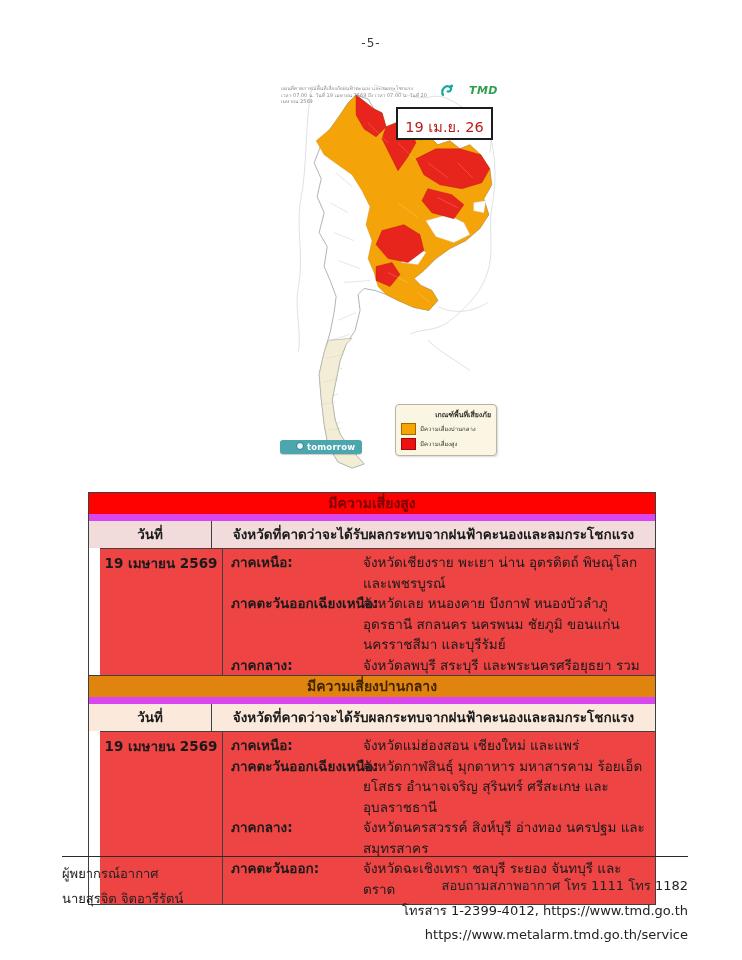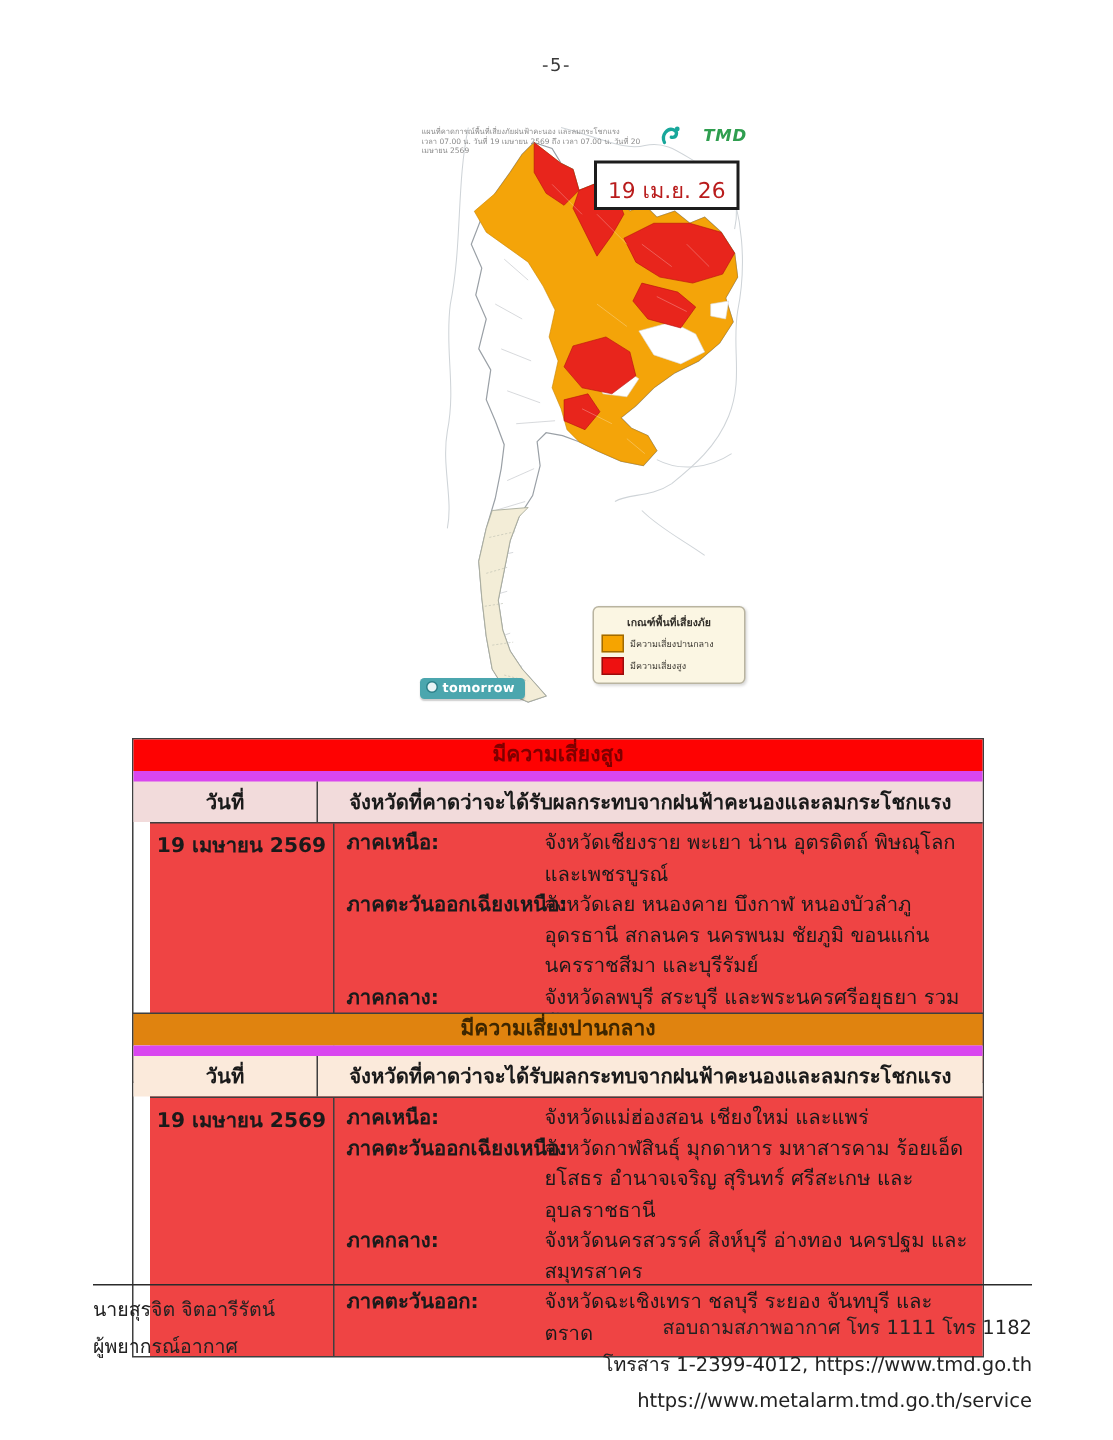--- a/index.html
+++ b/index.html
@@ -18,28 +18,28 @@
   .map-title{position:absolute;left:3px;top:2px;width:160px;font-size:5px;
     line-height:6.5px;color:#8a8a8a;}
   .map-logos{position:absolute;right:2px;top:0;display:flex;align-items:center;gap:14px;}
   .tmd-text{font-size:11px;font-weight:bold;font-style:italic;color:#2f9e4f;letter-spacing:.5px;}
   .date-box{position:absolute;left:118px;top:24px;width:93px;height:29px;background:#fff;
     border:2px solid #1c1c1c;display:flex;align-items:flex-end;justify-content:center;
     font-size:14.5px;color:#b91c1c;}
   .legend-box{position:absolute;right:3px;bottom:14px;width:102px;background:#fbf6e3;
     border:1px solid #b9b4a0;border-radius:4px;box-shadow:1px 1px 2px rgba(0,0,0,.15);
     padding:4px 5px 5px 5px;box-sizing:border-box;}
-  .legend-title{font-size:7px;font-weight:bold;color:#33302a;text-align:center;margin-bottom:3px;}
+  .legend-title{font-size:7px;font-weight:bold;color:#33302a;text-align:right;margin-bottom:3px;}
   .legend-item{display:flex;align-items:center;gap:4px;margin-top:3px;}
   .legend-swatch{width:13px;height:10px;border:1px solid rgba(0,0,0,.35);flex:0 0 auto;}
   .legend-swatch.orange{background:#f6a400;}
   .legend-swatch.red{background:#ee1111;}
   .legend-label{font-size:6px;color:#33302a;}
-  .tomorrow-badge{position:absolute;left:2px;bottom:4px;background:#4ba6ae;border-radius:3px;
-    display:flex;align-items:flex-start;gap:3px;padding:2px 7px 2px 4px;box-shadow:0 1px 1px rgba(0,0,0,.2);}
+  .tomorrow-badge{position:absolute;left:2px;bottom:16px;background:#4ba6ae;border-radius:3px;
+    display:flex;align-items:flex-start;gap:3px;padding:2px 7px 2px 16px;box-shadow:0 1px 1px rgba(0,0,0,.2);}
   .tomorrow-dot{width:8px;height:8px;border-radius:50%;background:#e8f4f6;border:1.5px solid #2a7f88;box-sizing:border-box;}
   .tomorrow-text{font-size:8.5px;color:#ffffff;font-weight:bold;letter-spacing:.2px;}
 
   
   .risk-table{position:absolute;left:88px;width:568px;border:1.2px solid #3f3f3f;box-sizing:border-box;}
   .risk-table.high{top:492px;}
   .risk-table.moderate{top:675px;}
   .band{height:21px;line-height:21px;text-align:center;font-weight:bold;font-size:14px;}
   .band.red{background:#fe0202;color:#7e0000;}
   .band.orange{background:#e0830f;color:#3e2600;}
@@ -201,20 +201,20 @@
       <div class="region-row">
         <div class="region-label">ภาคตะวันออก:</div>
         <div class="province-text">จังหวัดฉะเชิงเทรา ชลบุรี ระยอง จันทบุรี และตราด</div>
       </div>
     </div>
   </div>
 </div>
 
 <div class="footer-rule"></div>
 <div class="footer-left">
+  <div>ผู้พยากรณ์อากาศ</div>
   <div>นายสุรจิต จิตอารีรัตน์</div>
-  <div>ผู้พยากรณ์อากาศ</div>
 </div>
 <div class="footer-right">
   <div>สอบถามสภาพอากาศ โทร 1111 โทร 1182</div>
   <div>โทรสาร 1-2399-4012, https://www.tmd.go.th</div>
   <div>https://www.metalarm.tmd.go.th/service</div>
 </div>
 
 </body></html>

